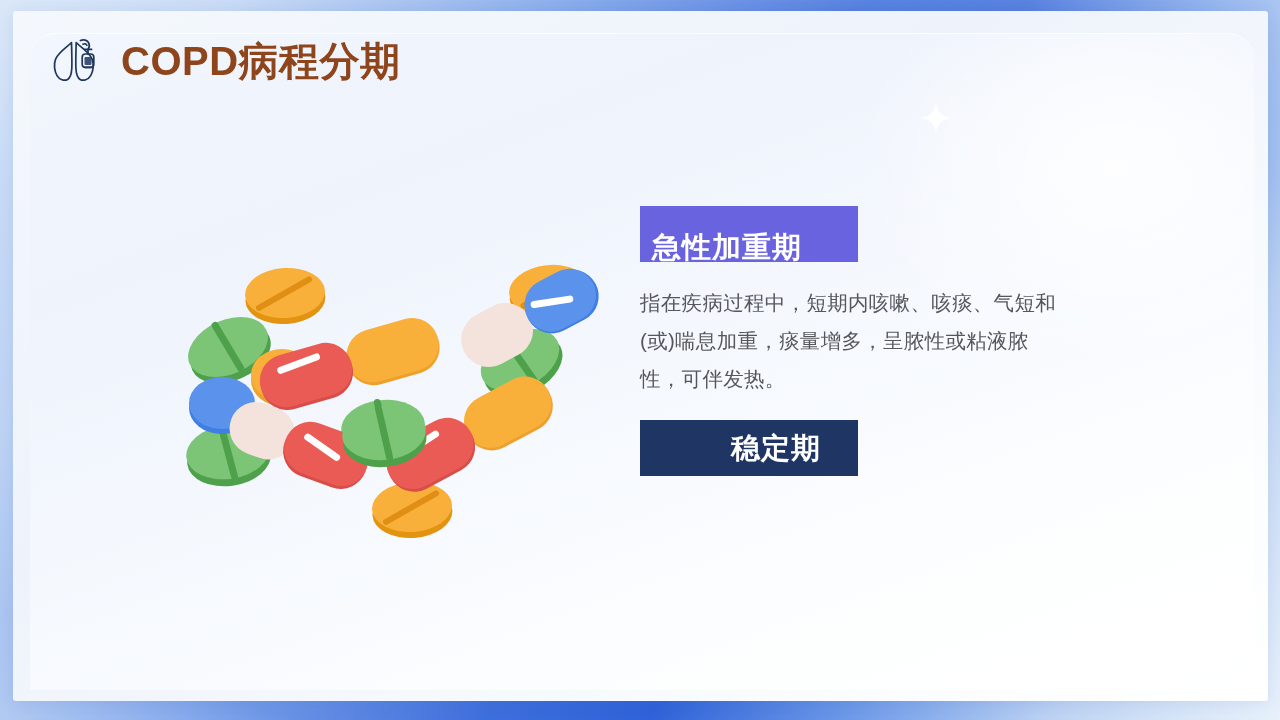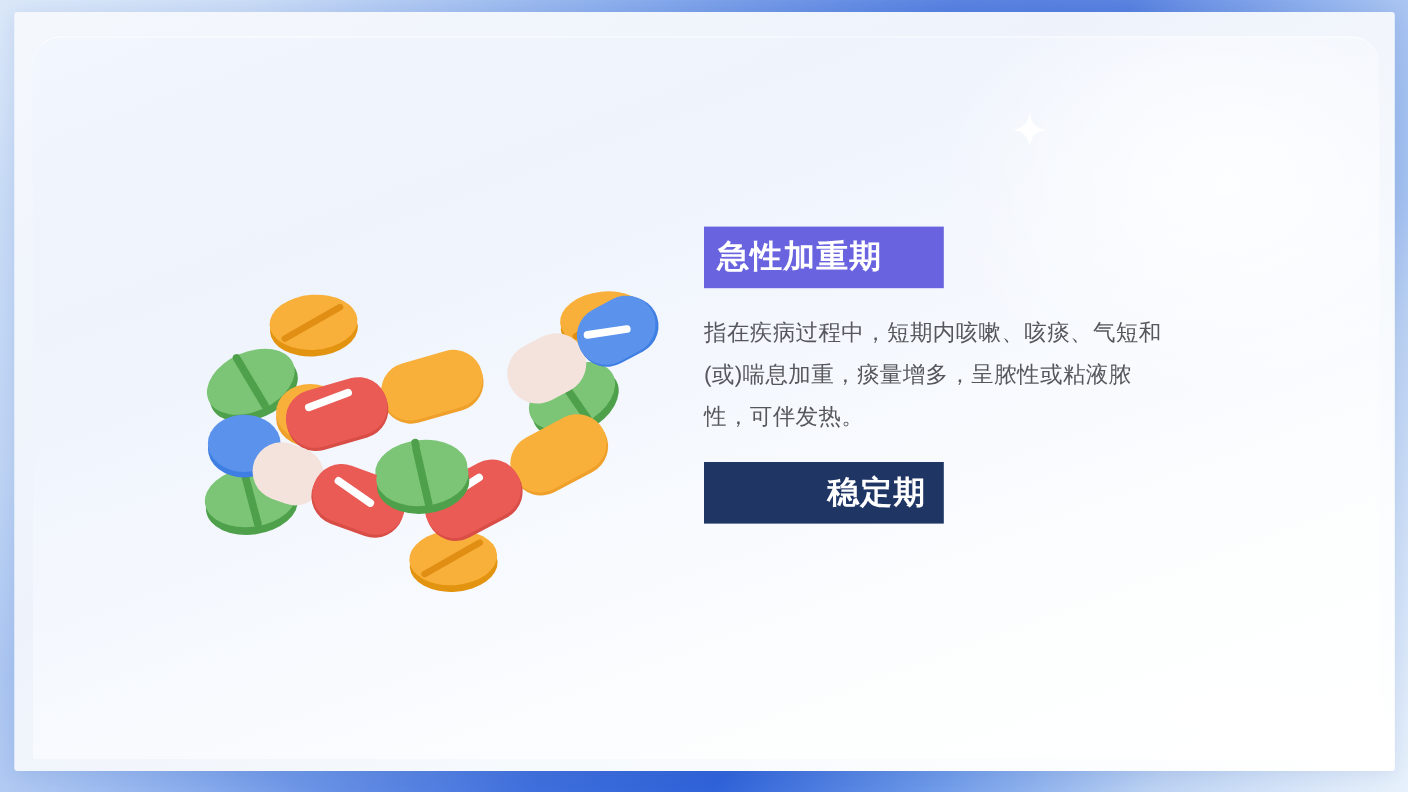--- a/index.html
+++ b/index.html
@@ -155,25 +155,26 @@
     font-family: "Liberation Sans", "DejaVu Sans", sans-serif;
     font-size: 29px;
     font-weight: bold;
     letter-spacing: 1px;
     line-height: 1;
   }
   .badge-acute {
     background: #6a63df;
     justify-content: flex-start;
     padding-left: 12px;
+    align-items: flex-end;
   }
   .badge-stable {
     background: #1f3563;
     justify-content: flex-end;
-    padding-right: 16px;
+    padding-right: 37px;
   }
   .stage-body {
     font-family: Liberation Sans, sans-serif;
     font-size: 20.5px;
     line-height: 38px;
     color: #55575c;
     letter-spacing: 0.3px;
     width: 418px;
   }
   .gap-1 { height: 22px; }
@@ -188,20 +189,44 @@
   <div class="outer-card"></div>
 
   <div class="inner-card"></div>
 
   <div class="sparkle">
     <svg viewBox="0 0 32 32" aria-hidden="true">
       <path d="M16 0 C17.4 10.6 21.4 14.6 32 16 C21.4 17.4 17.4 21.4 16 32 C14.6 21.4 10.6 17.4 0 16 C10.6 14.6 14.6 10.6 16 0 Z" fill="#ffffff" opacity="0.95"></path>
     </svg>
   </div>
 
+  <div class="header">
+    <span>
+      <svg class="lung-icon" viewBox="0 0 58 52" aria-hidden="true">
+        <g fill="none" stroke="#20365e" stroke-width="1.7" stroke-linecap="round" stroke-linejoin="round">
+
+          <path d="M24.5 7.5 C24.5 7.5 22.6 9.5 19.3 12.2 C15.4 15.4 10.6 19.4 8.6 24.2 C6.4 29.6 7.6 36.5 10.0 40.6 C12.4 44.7 17.3 46.2 20.6 44.4 C23.5 42.8 24.5 38.6 24.8 33.2 C25.1 27.0 24.5 7.5 24.5 7.5 Z"></path>
+
+          <path d="M29.2 7.5 C29.2 7.5 31.1 9.5 34.4 12.2 C38.3 15.4 43.1 19.4 45.1 24.2 C47.3 29.6 46.1 36.5 43.7 40.6 C41.3 44.7 36.4 46.2 33.1 44.4 C30.2 42.8 29.2 38.6 28.9 33.2 C28.6 27.0 29.2 7.5 29.2 7.5 Z"></path>
+
+          <path d="M33.4 5.5 C36.6 4.0 40.5 5.0 41.8 8.1 C42.8 10.5 42.3 12.8 41.0 14.6"></path>
+          <path d="M36.0 9.2 C37.5 8.3 39.3 8.8 39.9 10.3"></path>
+          <path d="M41.0 14.6 L41.0 19.0"></path>
+          <path d="M37.6 14.3 L44.6 14.3"></path>
+        </g>
+
+        <g>
+          <rect x="35.2" y="19.0" width="11.6" height="13.4" rx="3.2" fill="none" stroke="#20365e" stroke-width="1.7"></rect>
+          <rect x="37.5" y="22.0" width="7.0" height="8.0" rx="1.2" fill="#20365e" opacity="0.85"></rect>
+          <path d="M38.2 32.4 L43.8 32.4" stroke="#20365e" stroke-width="1.7" stroke-linecap="round"></path>
+        </g>
+      </svg>
+    </span>
+    <div class="page-title">COPD病程分期</div>
+  </div>
 
   <div class="pills-illustration">
     <svg viewBox="0 0 460 300" aria-hidden="true">
       <defs>
 
         <g id="tabOrange">
           <ellipse cx="0" cy="6" rx="40" ry="25" fill="#e2930f"></ellipse>
           <ellipse cx="0" cy="0" rx="40" ry="25" fill="#f9b03a"></ellipse>
           <path d="M-27 13 L25 -12" stroke="#e08f14" stroke-width="6" stroke-linecap="round"></path>
         </g>

